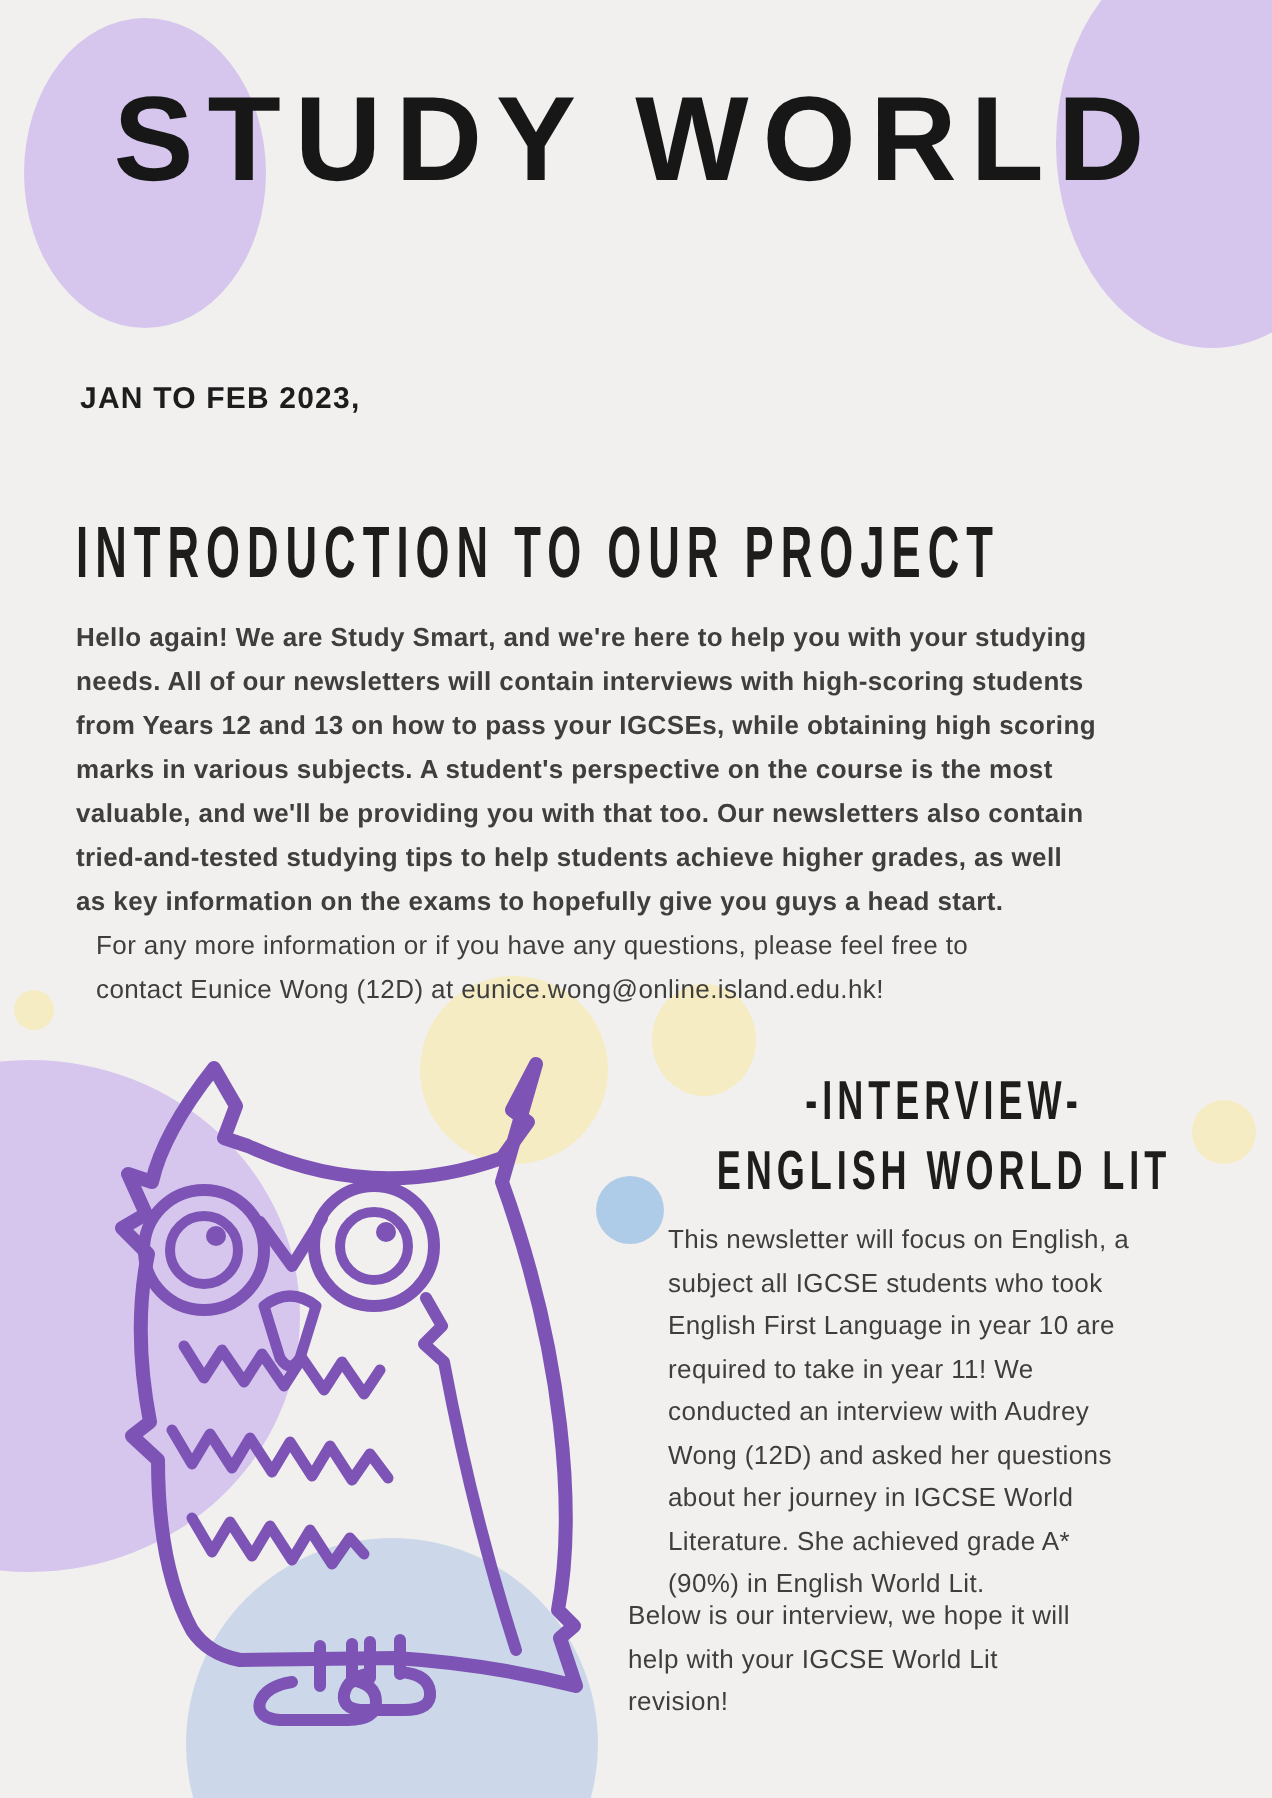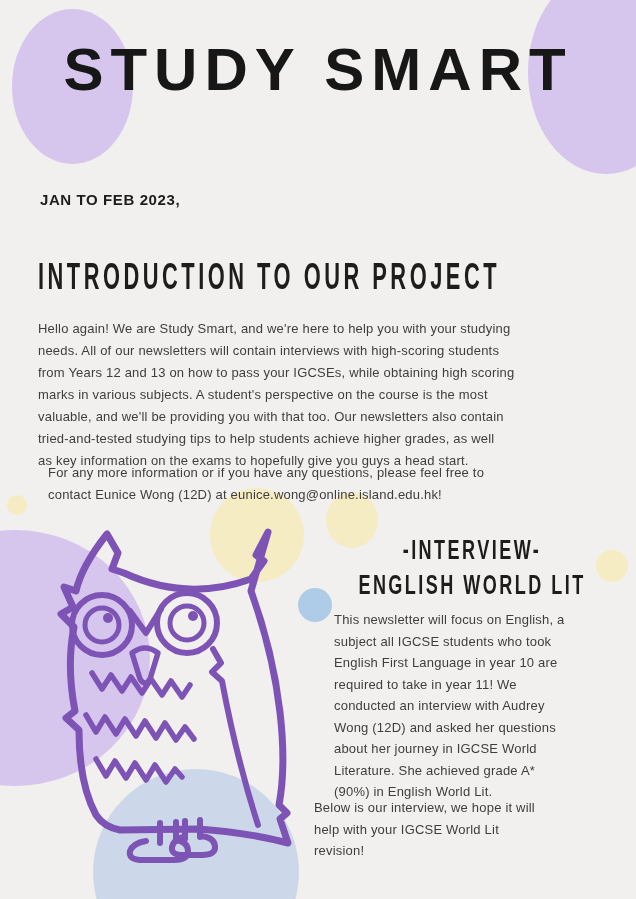--- a/index.html
+++ b/index.html
@@ -41,21 +41,21 @@
   .intro-heading{
     top:256px;left:38px;
     font-size:28px;font-weight:700;letter-spacing:4.5px;
     color:#1f1d1b;white-space:nowrap;
     transform:scale(0.78,1.3);transform-origin:left top;
   }
   .body-copy{
     font-size:13px;line-height:22px;letter-spacing:0.2px;
     color:#3f3e3d;white-space:pre-line;
   }
-  .para-left-1{top:318px;left:38px;width:592px;}
+  .para-left-1{top:308px;left:38px;width:592px;font-weight:bold;}
   .para-left-2{top:462px;left:48px;width:592px;}
 
   .interview-heading{
     top:533px;left:322px;width:300px;text-align:center;
     font-size:22px;font-weight:700;letter-spacing:3px;
     line-height:28px;color:#1f1d1b;
     transform:scale(0.82,1.25);transform-origin:center top;
   }
   .para-right-1{top:609px;left:334px;width:296px;line-height:21.5px;}
   .para-right-2{top:797px;left:314px;width:296px;line-height:21.5px;}
@@ -72,21 +72,21 @@
 <div class="decor lavender c-top-right"></div>
 <div class="decor yellow c-mid-left-dot"></div>
 <div class="decor yellow c-mid-yellow-big"></div>
 <div class="decor yellow c-mid-yellow-med"></div>
 <div class="decor yellow c-right-yellow-dot"></div>
 <div class="decor blue-dot c-blue-dot"></div>
 <div class="decor lavender c-left-lavender-big"></div>
 <div class="decor blue-light c-bottom-blue"></div>
 
 <div class="txt title">
-  <div>STUDY SMART</div>
+  <div>STUDY WORLD</div>
 </div>
 <div class="txt issue">
   <div>JAN TO FEB 2023,</div>
 </div>
 
 <div class="txt intro-heading">INTRODUCTION TO OUR PROJECT</div>
 <div class="txt body-copy para-left-1">Hello again! We are Study Smart, and we're here to help you with your studying
 needs. All of our newsletters will contain interviews with high-scoring students
 from Years 12 and 13 on how to pass your IGCSEs, while obtaining high scoring
 marks in various subjects. A student's perspective on the course is the most

